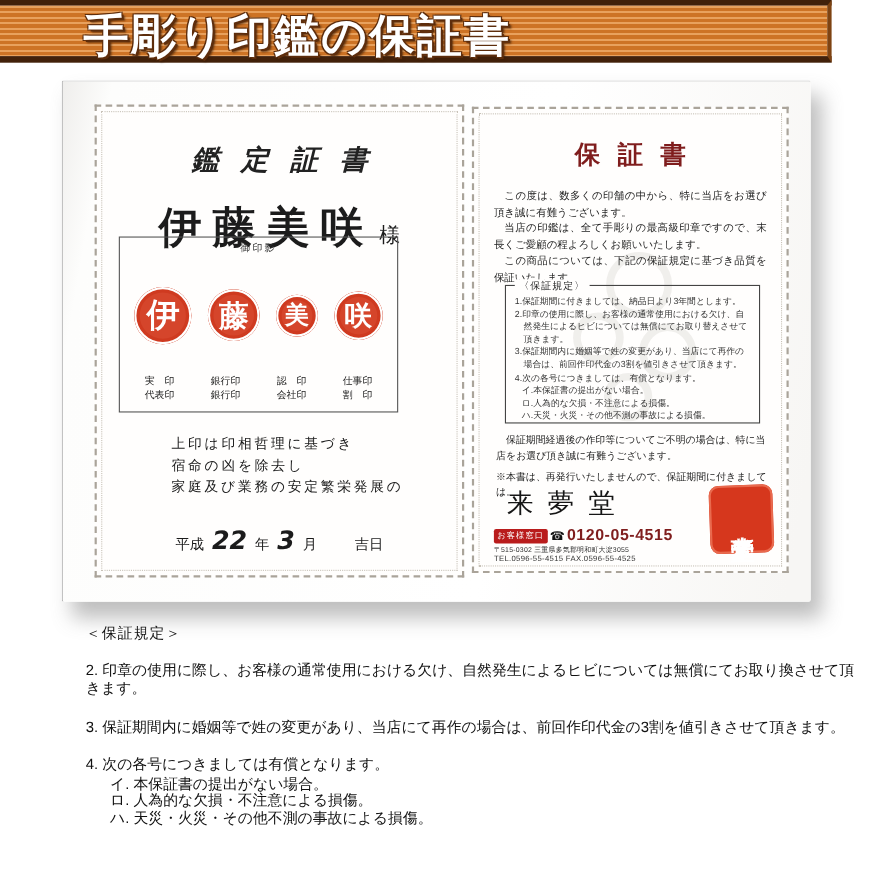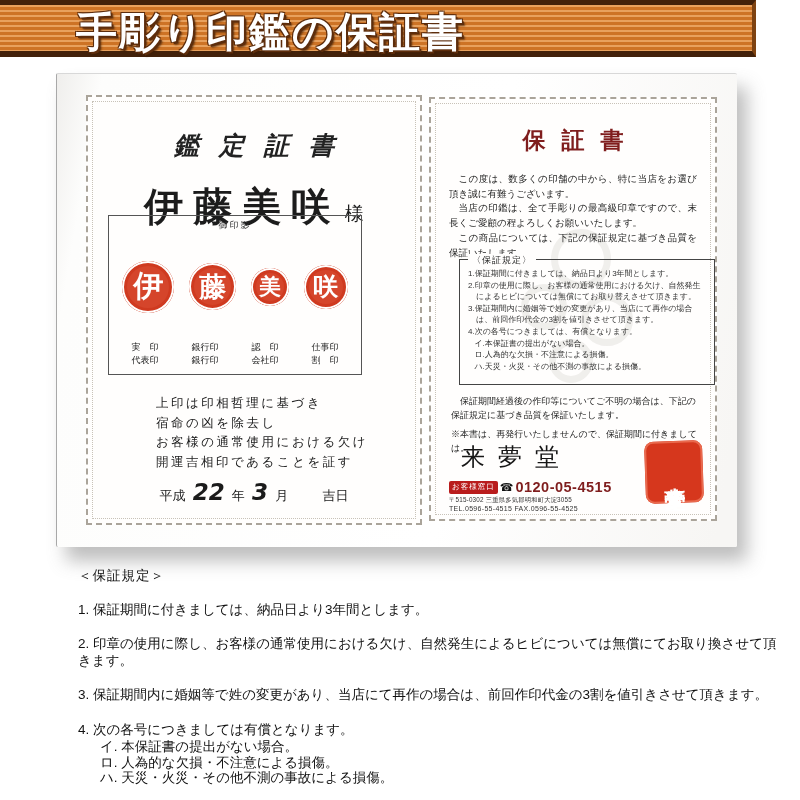--- a/index.html
+++ b/index.html
@@ -68,21 +68,21 @@
     font-family:"DejaVu Sans", sans-serif; }
   .date-gap { display:inline-block; width:26px; }
 
   
   .hosho { left:372px; top:23px; width:288px; height:424px; }
   .hosho-title { margin-top:26px; text-align:center; font-family:"DejaVu Serif", serif;
     font-size:23px; letter-spacing:16px; text-indent:16px; color:#7f1d1d; font-weight:bold; }
   .hosho-paras { margin:16px 18px 16px; font-family:"DejaVu Serif", serif;
     font-size:9.5px; line-height:1.55; color:#222; text-align:justify; position:relative; z-index:2; }
   .hosho-paras p { text-indent:1em; }
-  .rules-box { position:absolute; left:28px; top:160px; width:256px; height:126px;
+  .rules-box { position:absolute; left:28px; top:160px; width:232px; height:126px;
     border:1px solid #444; padding:8px 8px 4px; z-index:2; background:transparent; }
   .rules-legend { position:absolute; top:-6px; left:8px; background:#fffefd;
     padding:0 4px; font-size:9px; font-family:"DejaVu Serif", serif; color:#222;
     letter-spacing:1px; }
   .rules-box ol { list-style:none; }
   .rules-box li { font-size:8px; line-height:1.45; color:#333;
     font-family:Liberation Sans, sans-serif; padding-left:1em; text-indent:-1em; }
   .rules-box li.sub { padding-left:1.8em; }
   .wm { position:absolute; border:7px solid #e4e2de; border-radius:50%; opacity:.55; z-index:1; }
   .notes { position:absolute; left:20px; top:296px; width:250px;
@@ -164,22 +164,21 @@
         </div>
         <div class="seal-label-col">
           <div>仕事印</div>
           <div>割　印</div>
         </div>
       </div>
     </div>
     <div class="statement">
       <div>上印は印相哲理に基づき</div>
       <div>宿命の凶を除去し</div>
-      <div>お客様の通常使用における欠け</div>
-      <div>開運吉相印であることを証す</div>
+      <div>家庭及び業務の安定繁栄発展の</div>
     </div>
     <div class="date-row">
       <span>平成</span>
       <span class="date-big">22</span>
       <span>年</span>
       <span class="date-big">3</span>
       <span>月</span>
       <span class="date-gap"></span>
       <span>吉日</span>
     </div>
@@ -203,21 +202,21 @@
         <li>1.保証期間に付きましては、納品日より3年間とします。</li>
         <li>2.印章の使用に際し、お客様の通常使用における欠け、自然発生によるヒビについては無償にてお取り替えさせて頂きます。</li>
         <li>3.保証期間内に婚姻等で姓の変更があり、当店にて再作の場合は、前回作印代金の3割を値引きさせて頂きます。</li>
         <li>4.次の各号につきましては、有償となります。</li>
         <li class="sub">イ.本保証書の提出がない場合。</li>
         <li class="sub">ロ.人為的な欠損・不注意による損傷。</li>
         <li class="sub">ハ.天災・火災・その他不測の事故による損傷。</li>
       </ol>
     </div>
     <div class="notes">
-      <div class="n1">保証期間経過後の作印等についてご不明の場合は、下記の保証規定に基づき品質を保証いたします。</div>
+      <div class="n1">保証期間経過後の作印等についてご不明の場合は、特に当店をお選び頂き誠に有難うございます。</div>
       <div class="n2">※本書は、再発行いたしませんので、保証期間に付きましては。</div>
     </div>
     <div class="shop-row">
       <div class="shop-left">
         <div class="shop-name">来夢堂</div>
         <div class="contact">
           <div class="contact-line1">
             <span class="badge">お客様窓口</span>
             <span class="dial-icon">☎</span>
             <span class="freedial">0120-05-4515</span>
@@ -226,20 +225,19 @@
           <div class="telfax">TEL.0596-55-4515  FAX.0596-55-4525</div>
         </div>
       </div>
       <div class="shop-seal">来夢堂</div>
     </div>
   </div>
 </div>
 
 <div class="terms">
   <div class="terms-heading">＜保証規定＞</div>
-  <div class="terms-item">1. 保証期間に付きましては、納品日より3年間とします。</div>
   <div class="terms-item">2. 印章の使用に際し、お客様の通常使用における欠け、自然発生によるヒビについては無償にてお取り換させて頂きます。</div>
   <div class="terms-item">3. 保証期間内に婚姻等で姓の変更があり、当店にて再作の場合は、前回作印代金の3割を値引きさせて頂きます。</div>
   <div class="terms-item tight">4. 次の各号につきましては有償となります。</div>
   <div class="terms-sub">イ. 本保証書の提出がない場合。</div>
   <div class="terms-sub">ロ. 人為的な欠損・不注意による損傷。</div>
   <div class="terms-sub">ハ. 天災・火災・その他不測の事故による損傷。</div>
 </div>
 
 </body></html>

